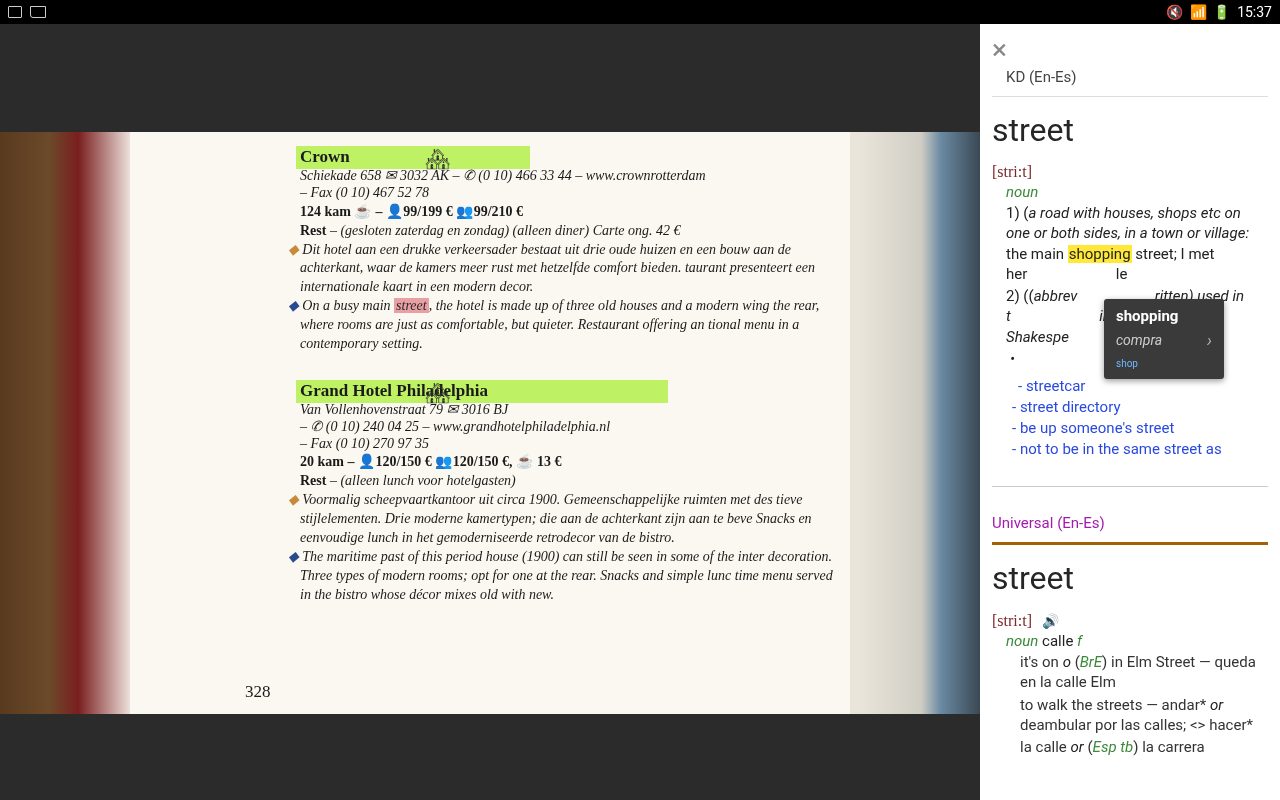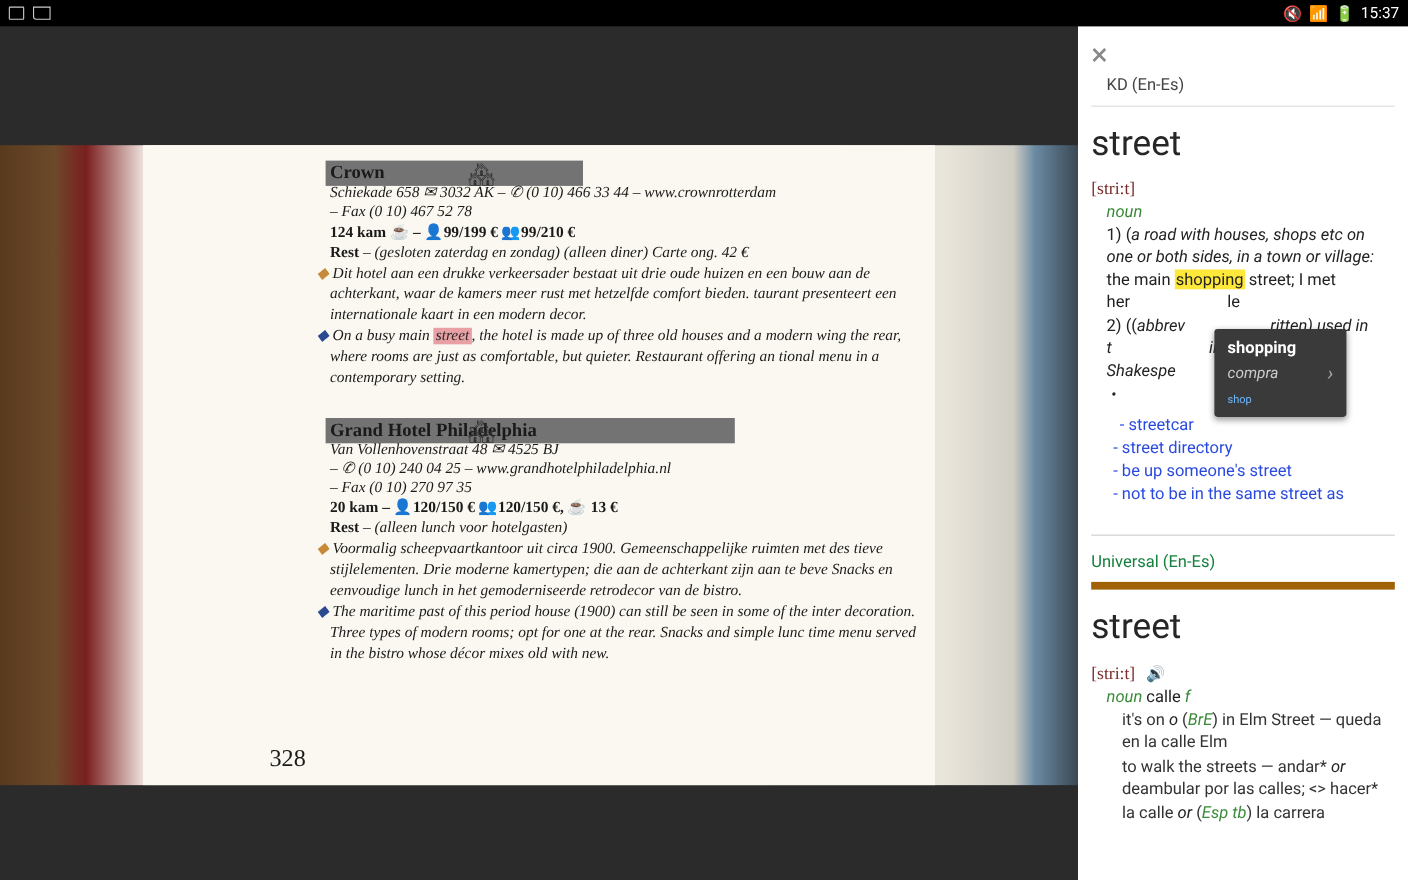--- a/index.html
+++ b/index.html
@@ -61,28 +61,28 @@
 .hotel-icon {
   position: absolute;
   left: 125px;
   font-size: 20px;
   color: #333;
 }
 .hotel-name {
   font-weight: bold;
   font-size: 17px;
   display: inline-block;
-  background: #737373;
+  background: #bef264;
   padding: 0 180px 0 4px;
   margin-left: -4px;
 }
 .hotel-addr { font-style: italic; font-size: 14px; margin-top: -2px; }
 .hotel-info { font-size: 14px; }
 .hlword { background: #e8a0a5; color: #2a2a2a; padding: 0 2px; }
-.page-num { position: absolute; bottom: 10px; left: 115px; font-size: 22px; }
+.page-num { position: absolute; bottom: 10px; left: 115px; font-size: 17px; }
 .book-entry { margin-bottom: 26px; position: relative; }
 .ind { text-indent: -12px; padding-left: 0; font-style: italic; }
 .dia { color: #c78a3a; }
 .diab { color: #2a4a8f; }
 .bld { font-weight: bold; }
 .itl { font-style: italic; }
 
 .dict-panel {
   width: 300px;
   background: #fff;
@@ -138,23 +138,23 @@
   box-shadow: 0 2px 6px rgba(0,0,0,0.4);
 }
 .tooltip .w1 { font-weight: bold; font-size: 15px; }
 .tooltip .w2 { font-style: italic; font-size: 14px; color: #ccc; margin-top: 4px; display: flex; justify-content: space-between; align-items: center; }
 .tooltip .arrow { color: #aaa; font-size: 18px; }
 .tooltip .w3 { color: #6fb7ff; font-size: 10px; margin-top: 8px; }
 
 .second-source {
   margin-top: 28px;
   border-top: 1px solid #ccc;
-  border-bottom: 7px solid #a16207;
-  padding: 14px 0 10px 0;
-  color: #15803d;
+  border-bottom: 3px solid #a16207;
+  padding: 27px 0 10px 0;
+  color: #a21caf;
   font-size: 15px;
 }
 .def2 {
   font-size: 15px;
   margin-left: 28px;
   color: #333;
   margin-top: 2px;
   line-height: 1.35;
 }
 .def2 .gram { color: #3a8a3a; font-style: italic; }
@@ -191,21 +191,21 @@
           <div class="hotel-addr itl">– Fax (0 10) 467 52 78</div>
           <div class="hotel-info bld">124 kam ☕ – 👤99/199 € 👥99/210 €</div>
           <div class="hotel-info"><span class="bld">Rest</span><span class="itl"> – (gesloten zaterdag en zondag) (alleen diner) Carte ong. 42 €</span></div>
           <div class="hotel-info ind"><span class="dia">◆ </span><span>Dit hotel aan een drukke verkeersader bestaat uit drie oude huizen en een bouw aan de achterkant, waar de kamers meer rust met hetzelfde comfort bieden. taurant presenteert een internationale kaart in een modern decor.</span></div>
           <div class="hotel-info ind"><span class="diab">◆ </span><span>On a busy main </span><span class="hlword">street</span><span>, the hotel is made up of three old houses and a modern wing the rear, where rooms are just as comfortable, but quieter. Restaurant offering an tional menu in a contemporary setting.</span></div>
         </div>
 
         <div class="book-entry">
           <span class="hotel-icon">🏘</span>
           <span class="hotel-name">Grand Hotel Philadelphia</span>
-          <div class="hotel-addr itl">Van Vollenhovenstraat 48 ✉ 4525 BJ</div>
+          <div class="hotel-addr itl">Van Vollenhovenstraat 79 ✉ 3016 BJ</div>
           <div class="hotel-addr itl">– ✆ (0 10) 240 04 25 – www.grandhotelphiladelphia.nl</div>
           <div class="hotel-addr itl">– Fax (0 10) 270 97 35</div>
           <div class="hotel-info bld">20 kam – 👤120/150 € 👥120/150 €, ☕ 13 €</div>
           <div class="hotel-info"><span class="bld">Rest</span><span class="itl"> – (alleen lunch voor hotelgasten)</span></div>
           <div class="hotel-info ind"><span class="dia">◆ </span><span>Voormalig scheepvaartkantoor uit circa 1900. Gemeenschappelijke ruimten met des tieve stijlelementen. Drie moderne kamertypen; die aan de achterkant zijn aan te beve Snacks en eenvoudige lunch in het gemoderniseerde retrodecor van de bistro.</span></div>
           <div class="hotel-info ind"><span class="diab">◆ </span><span>The maritime past of this period house (1900) can still be seen in some of the inter decoration. Three types of modern rooms; opt for one at the rear. Snacks and simple lunc time menu served in the bistro whose décor mixes old with new.</span></div>
         </div>
 
         <div class="page-num">328</div>
       </div>

